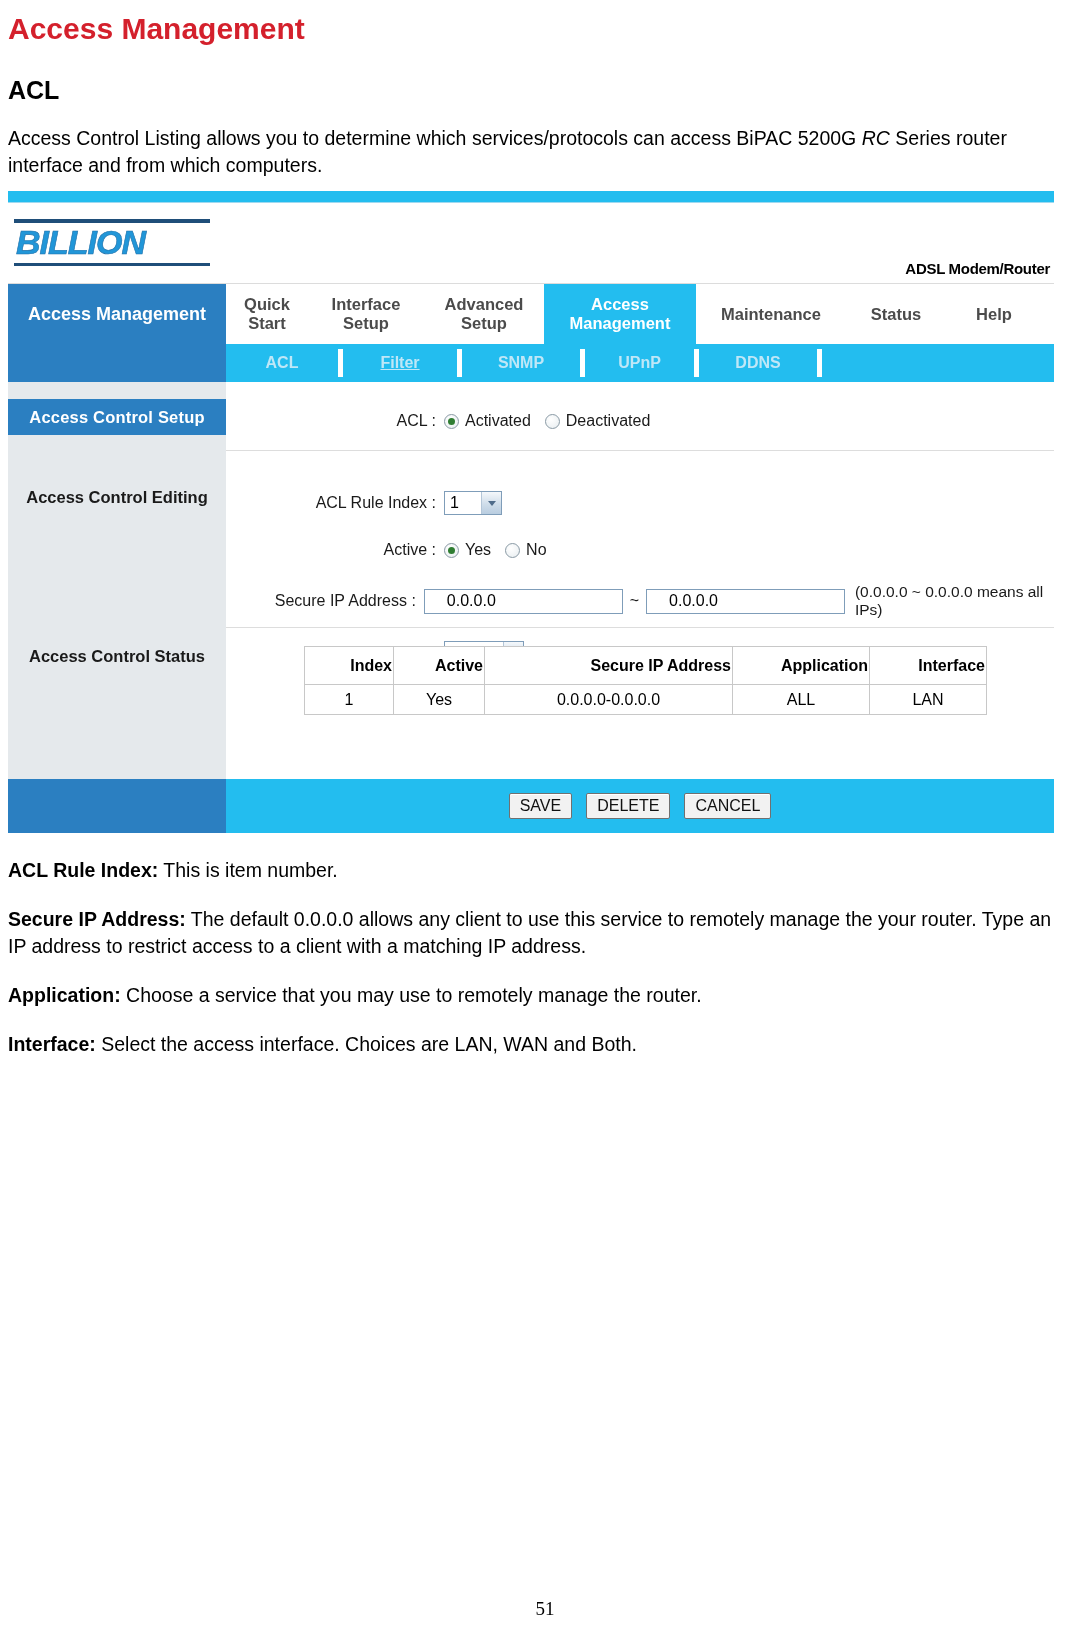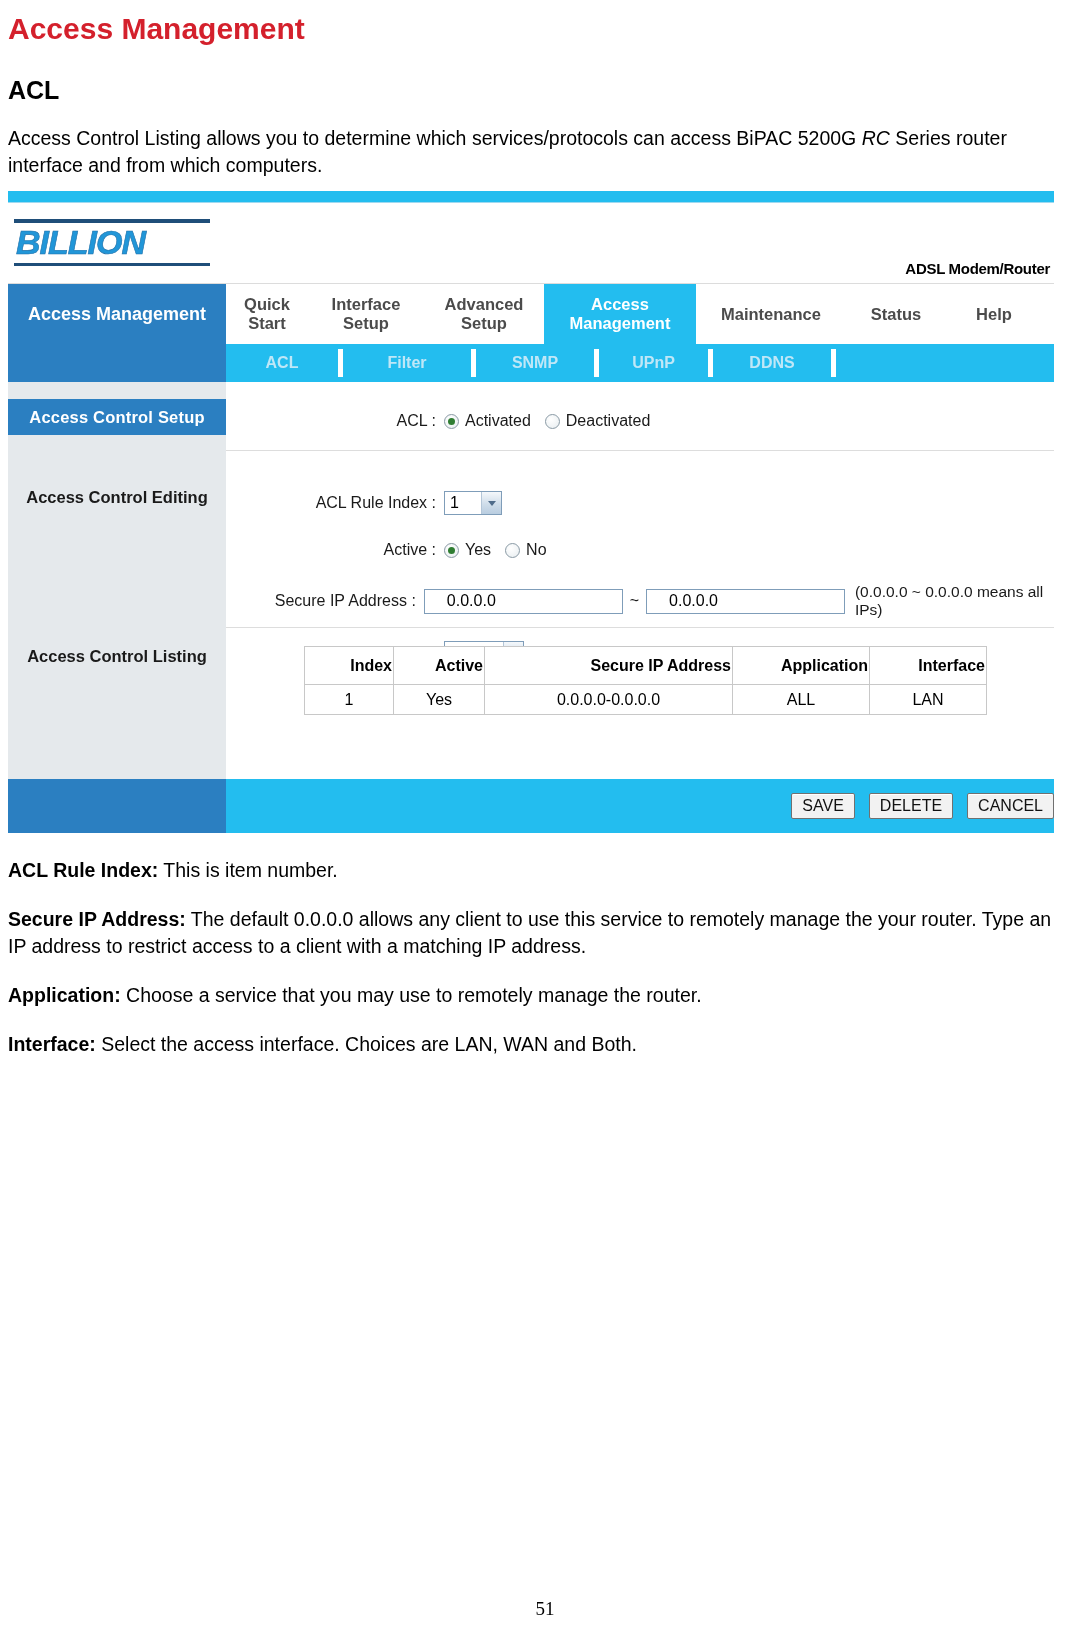--- a/index.html
+++ b/index.html
@@ -175,21 +175,21 @@
   }
   .sub-item{
     font-size:16px;
     font-weight:bold;
     color:#bfe7f7;
     text-align:center;
     line-height:38px;
     box-sizing:border-box;
   }
   .sub-item.s1{width:112px;}
-  .sub-item.s2{width:128px;}
+  .sub-item.s2{width:114px;text-decoration:underline;}
   .sub-item.s3{width:118px;}
   .sub-item.s4{width:109px;}
   .sub-item.s5{width:118px;}
   .sub-div{
     width:5px;
     height:28px;
     background:#ffffff;
     align-self:center;
   }
 
@@ -366,21 +366,21 @@
   }
   .foot-left{
     width:218px;
     background:#2b7fc1;
   }
   .foot-right{
     flex:1;
     background:#23bdef;
     display:flex;
     align-items:center;
-    justify-content:flex-end;
+    justify-content:center;
     gap:14px;
   }
   .btn{
     background:#f2f2f2;
     border:1px solid #707070;
     border-radius:2px;
     font-size:16px;
     color:#111;
     padding:3px 10px;
     font-family:"Liberation Sans", sans-serif;
@@ -456,21 +456,21 @@
           <div class="sub-div"></div>
           <div class="sub-item s5">DDNS</div>
           <div class="sub-div"></div>
         </div>
       </div>
 
       <div class="shot-body">
         <div class="side">
           <div class="side-head">Access Control Setup</div>
           <div class="side-label l1">Access Control Editing</div>
-          <div class="side-label l2">Access Control Listing</div>
+          <div class="side-label l2">Access Control Status</div>
         </div>
 
         <div class="content">
 
           <div class="sec s-acl">
             <div class="frow" style="padding-top:14px;">
               <div class="flabel">ACL :</div>
               <span class="radio on"></span>
               <span class="rlabel">Activated</span>
               <span class="radio"></span>

